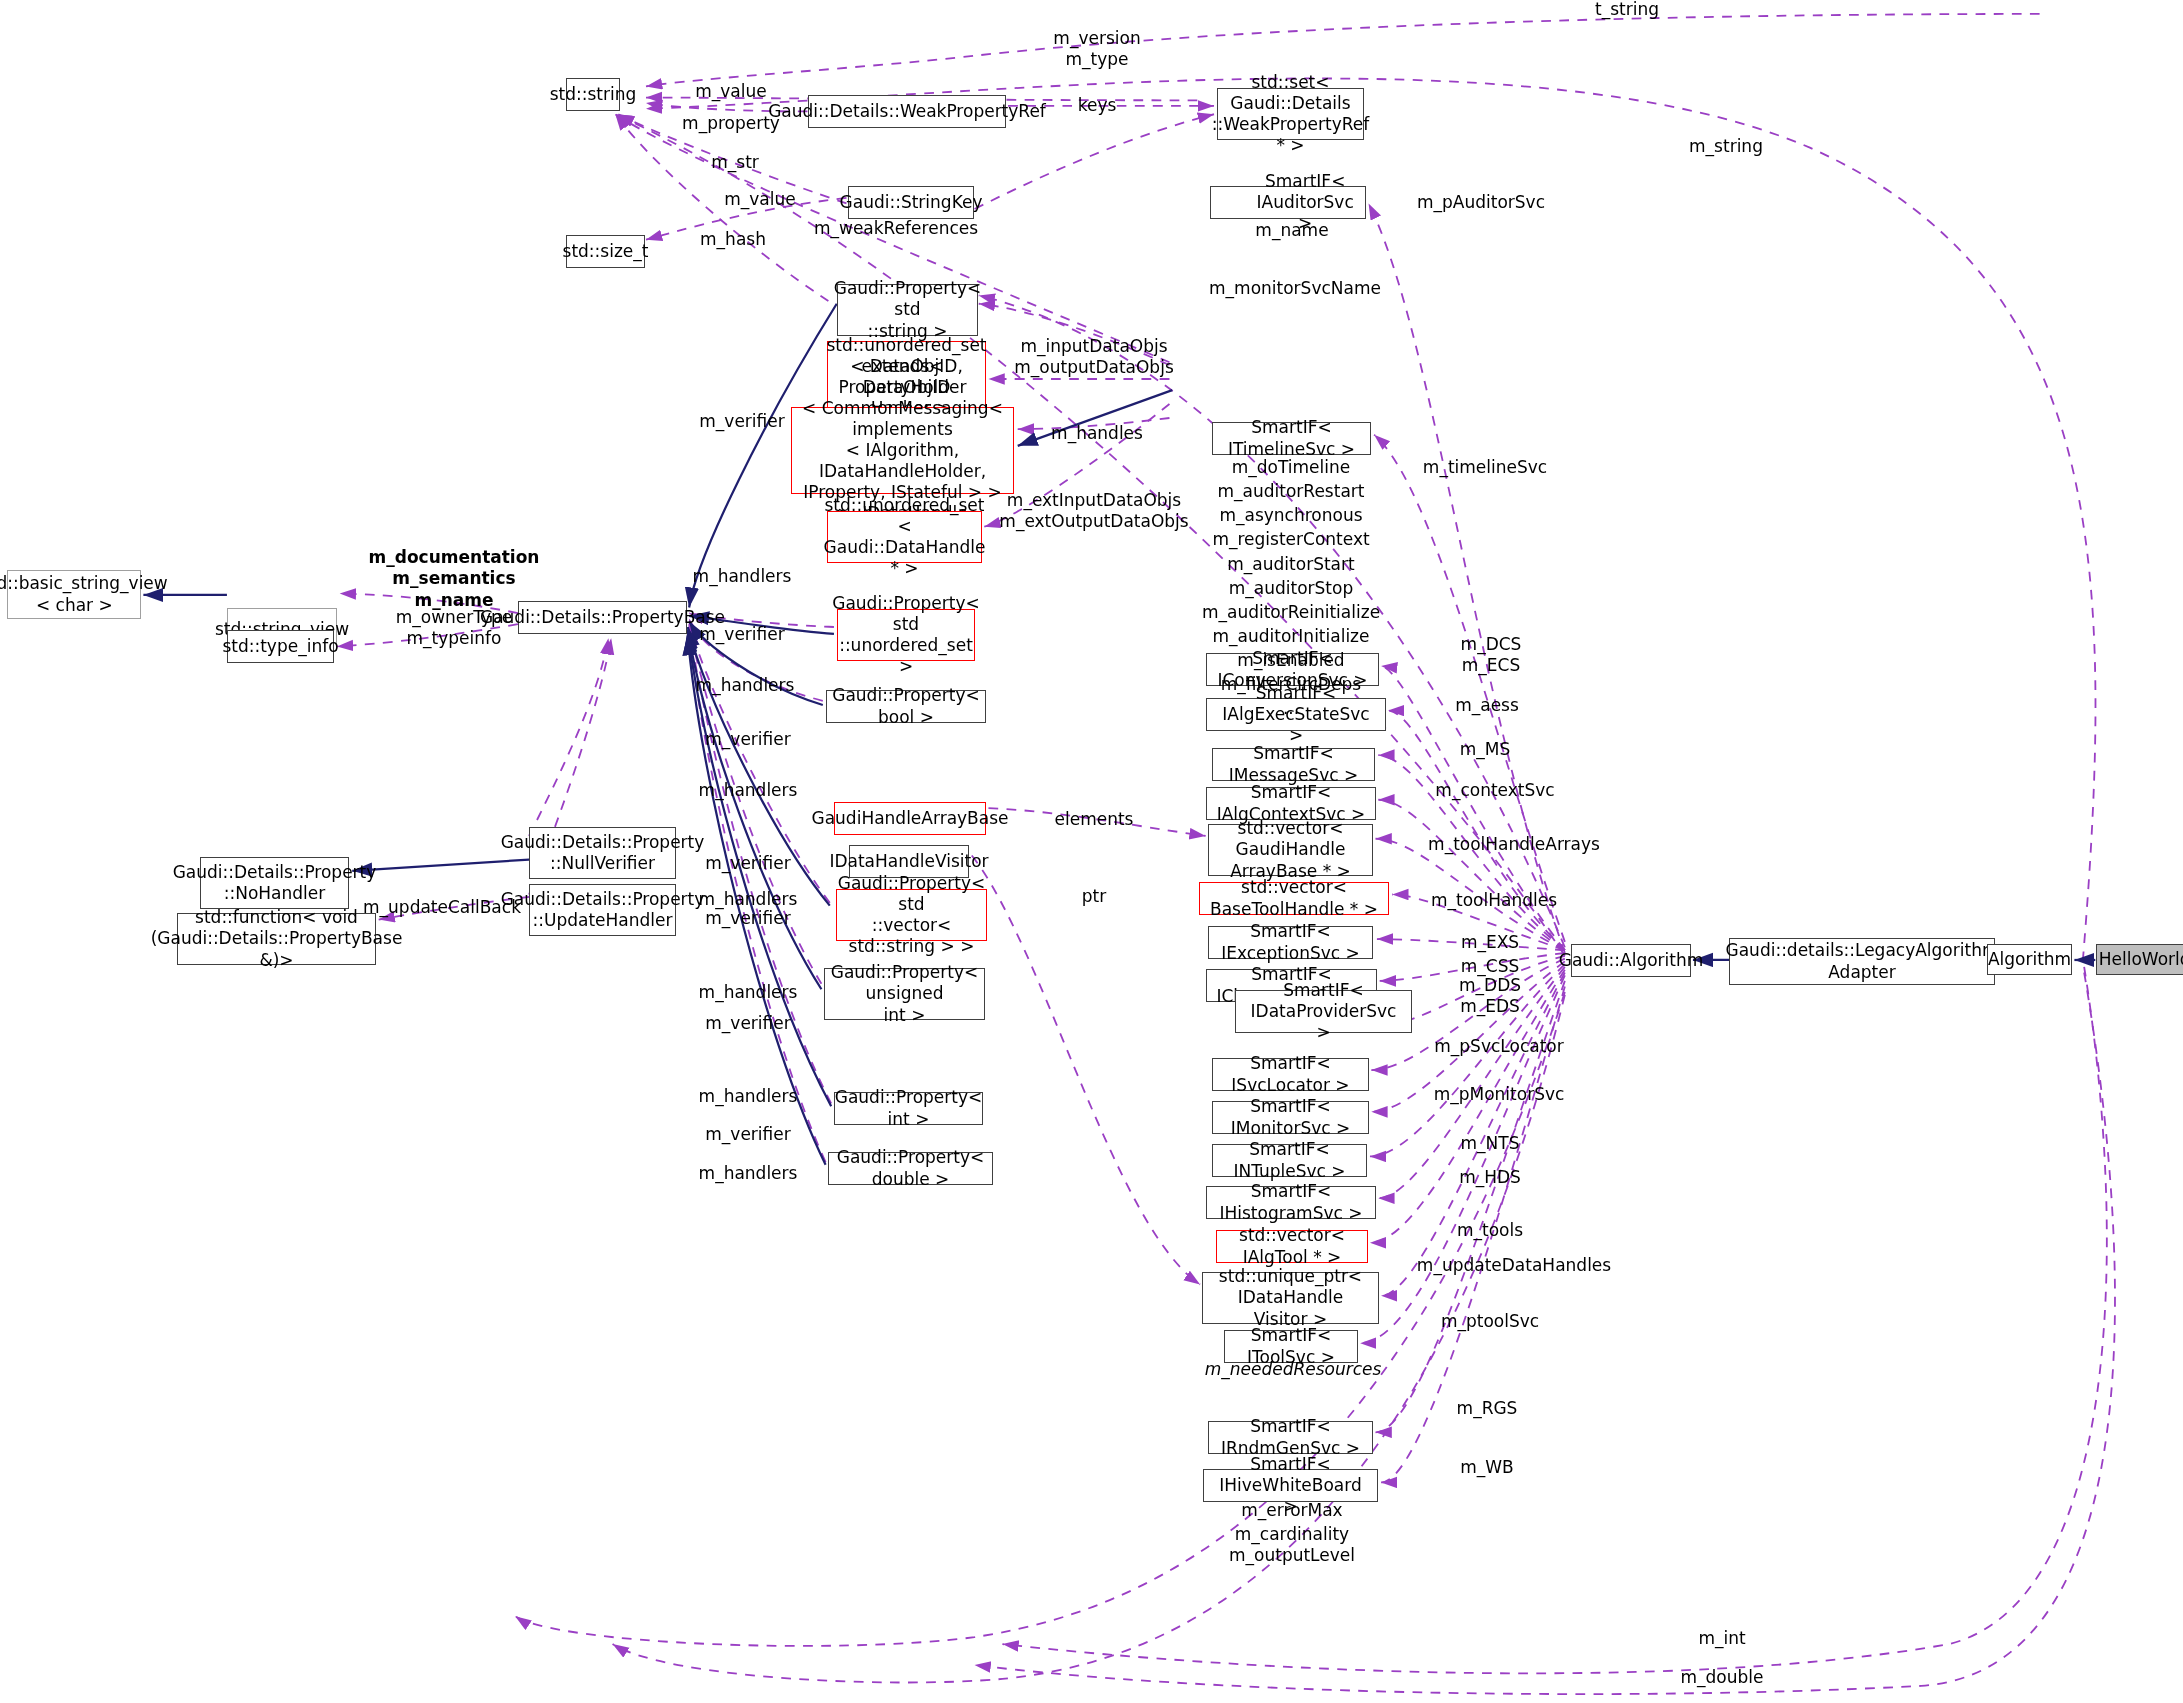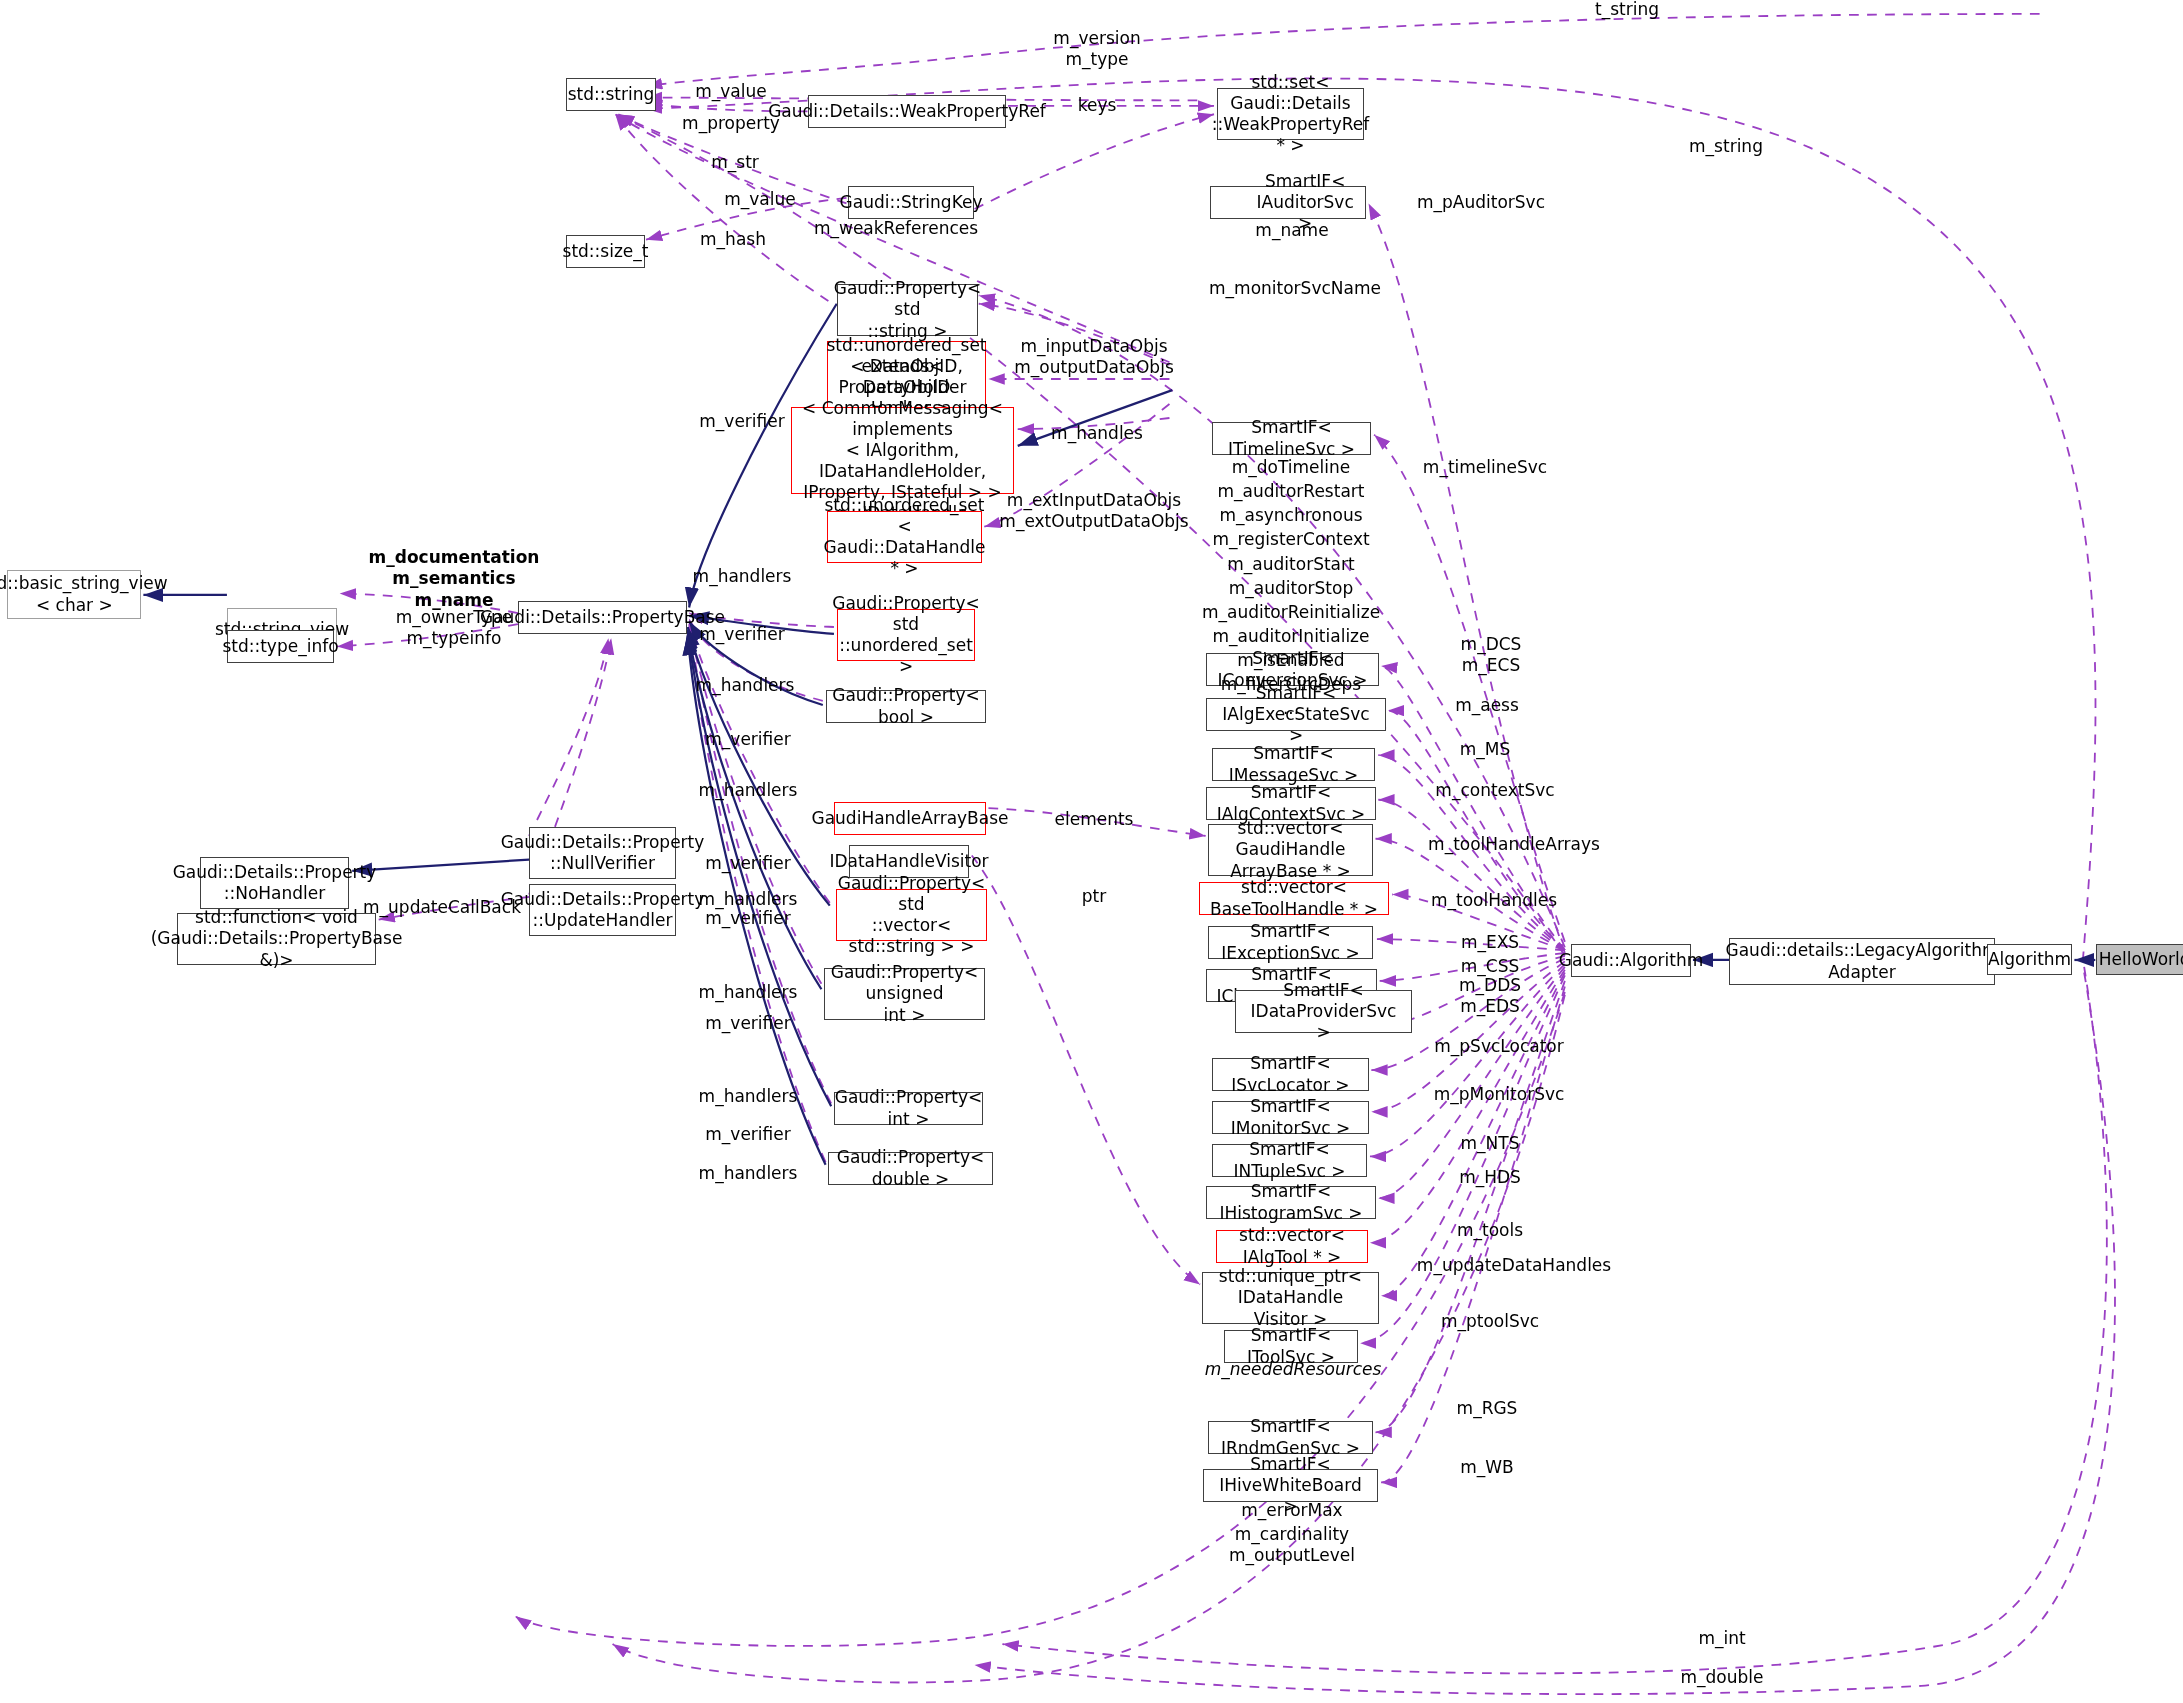--- a/index.html
+++ b/index.html
@@ -163,21 +163,21 @@
       <path d="M599,455 C560,452 520,445 495,442"></path>
       <path d="M591,506 C545,492 505,462 495,446"></path>
       <path d="M596,650 C558,604 508,504 494,450"></path>
       <path d="M590,710 C548,644 506,524 494,452"></path>
       <path d="M597,794 C548,702 506,544 494,454"></path>
       <path d="M593,836 C548,744 502,554 494,456"></path>
       <path d="M601,218 C550,300 500,400 495,436"></path>
     </g>
   </svg>
 
-<div class="node" style="left: 566px; top: 78px; width: 90px; height: 33px; text-align: right;">std::string</div>
+<div class="node" style="left: 566px; top: 78px; width: 54px; height: 33px; text-align: right;">std::string</div>
     <div class="node" style="left: 808px; top: 95px; width: 198px; height: 33px;">Gaudi::Details::WeakPropertyRef</div>
     <div class="node" style="left: 1217px; top: 88px; width: 147px; height: 52px;">std::set&lt; Gaudi::Details
 ::WeakPropertyRef * &gt;</div>
     <div class="node" style="left: 1210px; top: 186px; width: 156px; height: 33px; padding-left: 40px;">SmartIF&lt; IAuditorSvc &gt;</div>
     <div class="node" style="left: 848px; top: 186px; width: 126px; height: 33px;">Gaudi::StringKey</div>
     <div class="node" style="left: 566px; top: 235px; width: 79px; height: 33px;">std::size_t</div>
     <div class="node" style="left: 837px; top: 284px; width: 141px; height: 52px;">Gaudi::Property&lt; std
 ::string &gt;</div>
     <div class="node red" style="left: 827px; top: 341px; width: 159px; height: 72px;">std::unordered_set
 &lt; DataObjID, DataObjID

